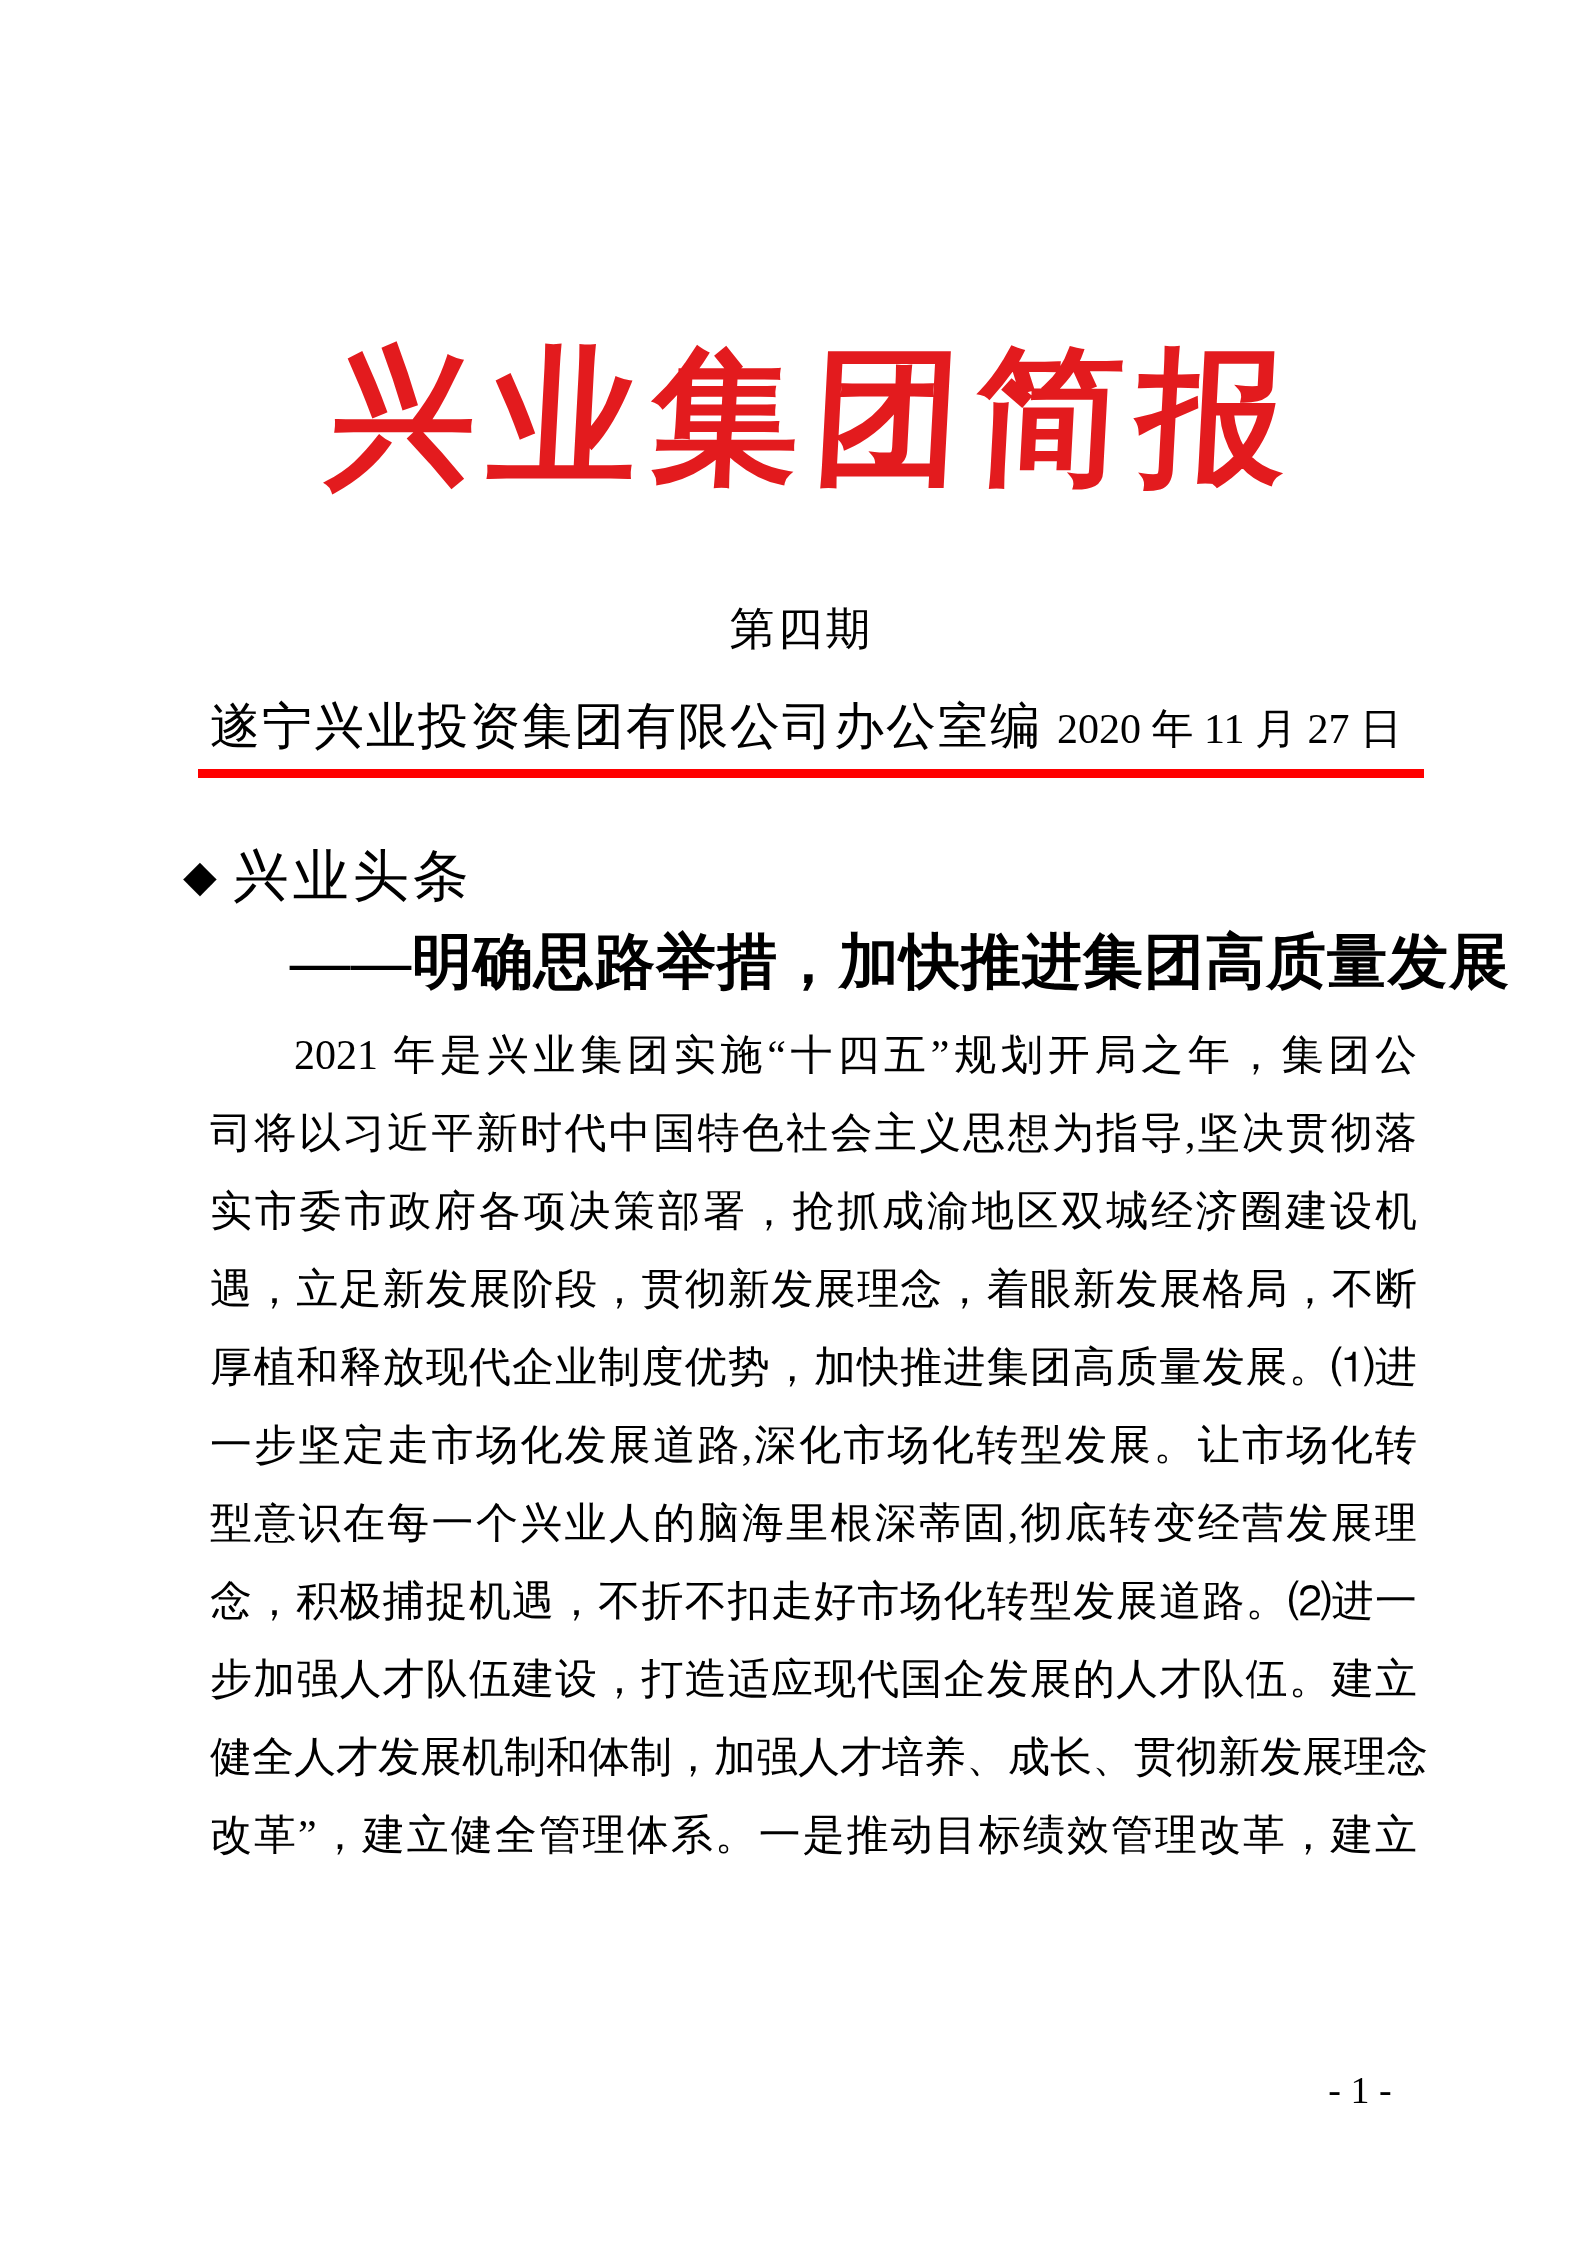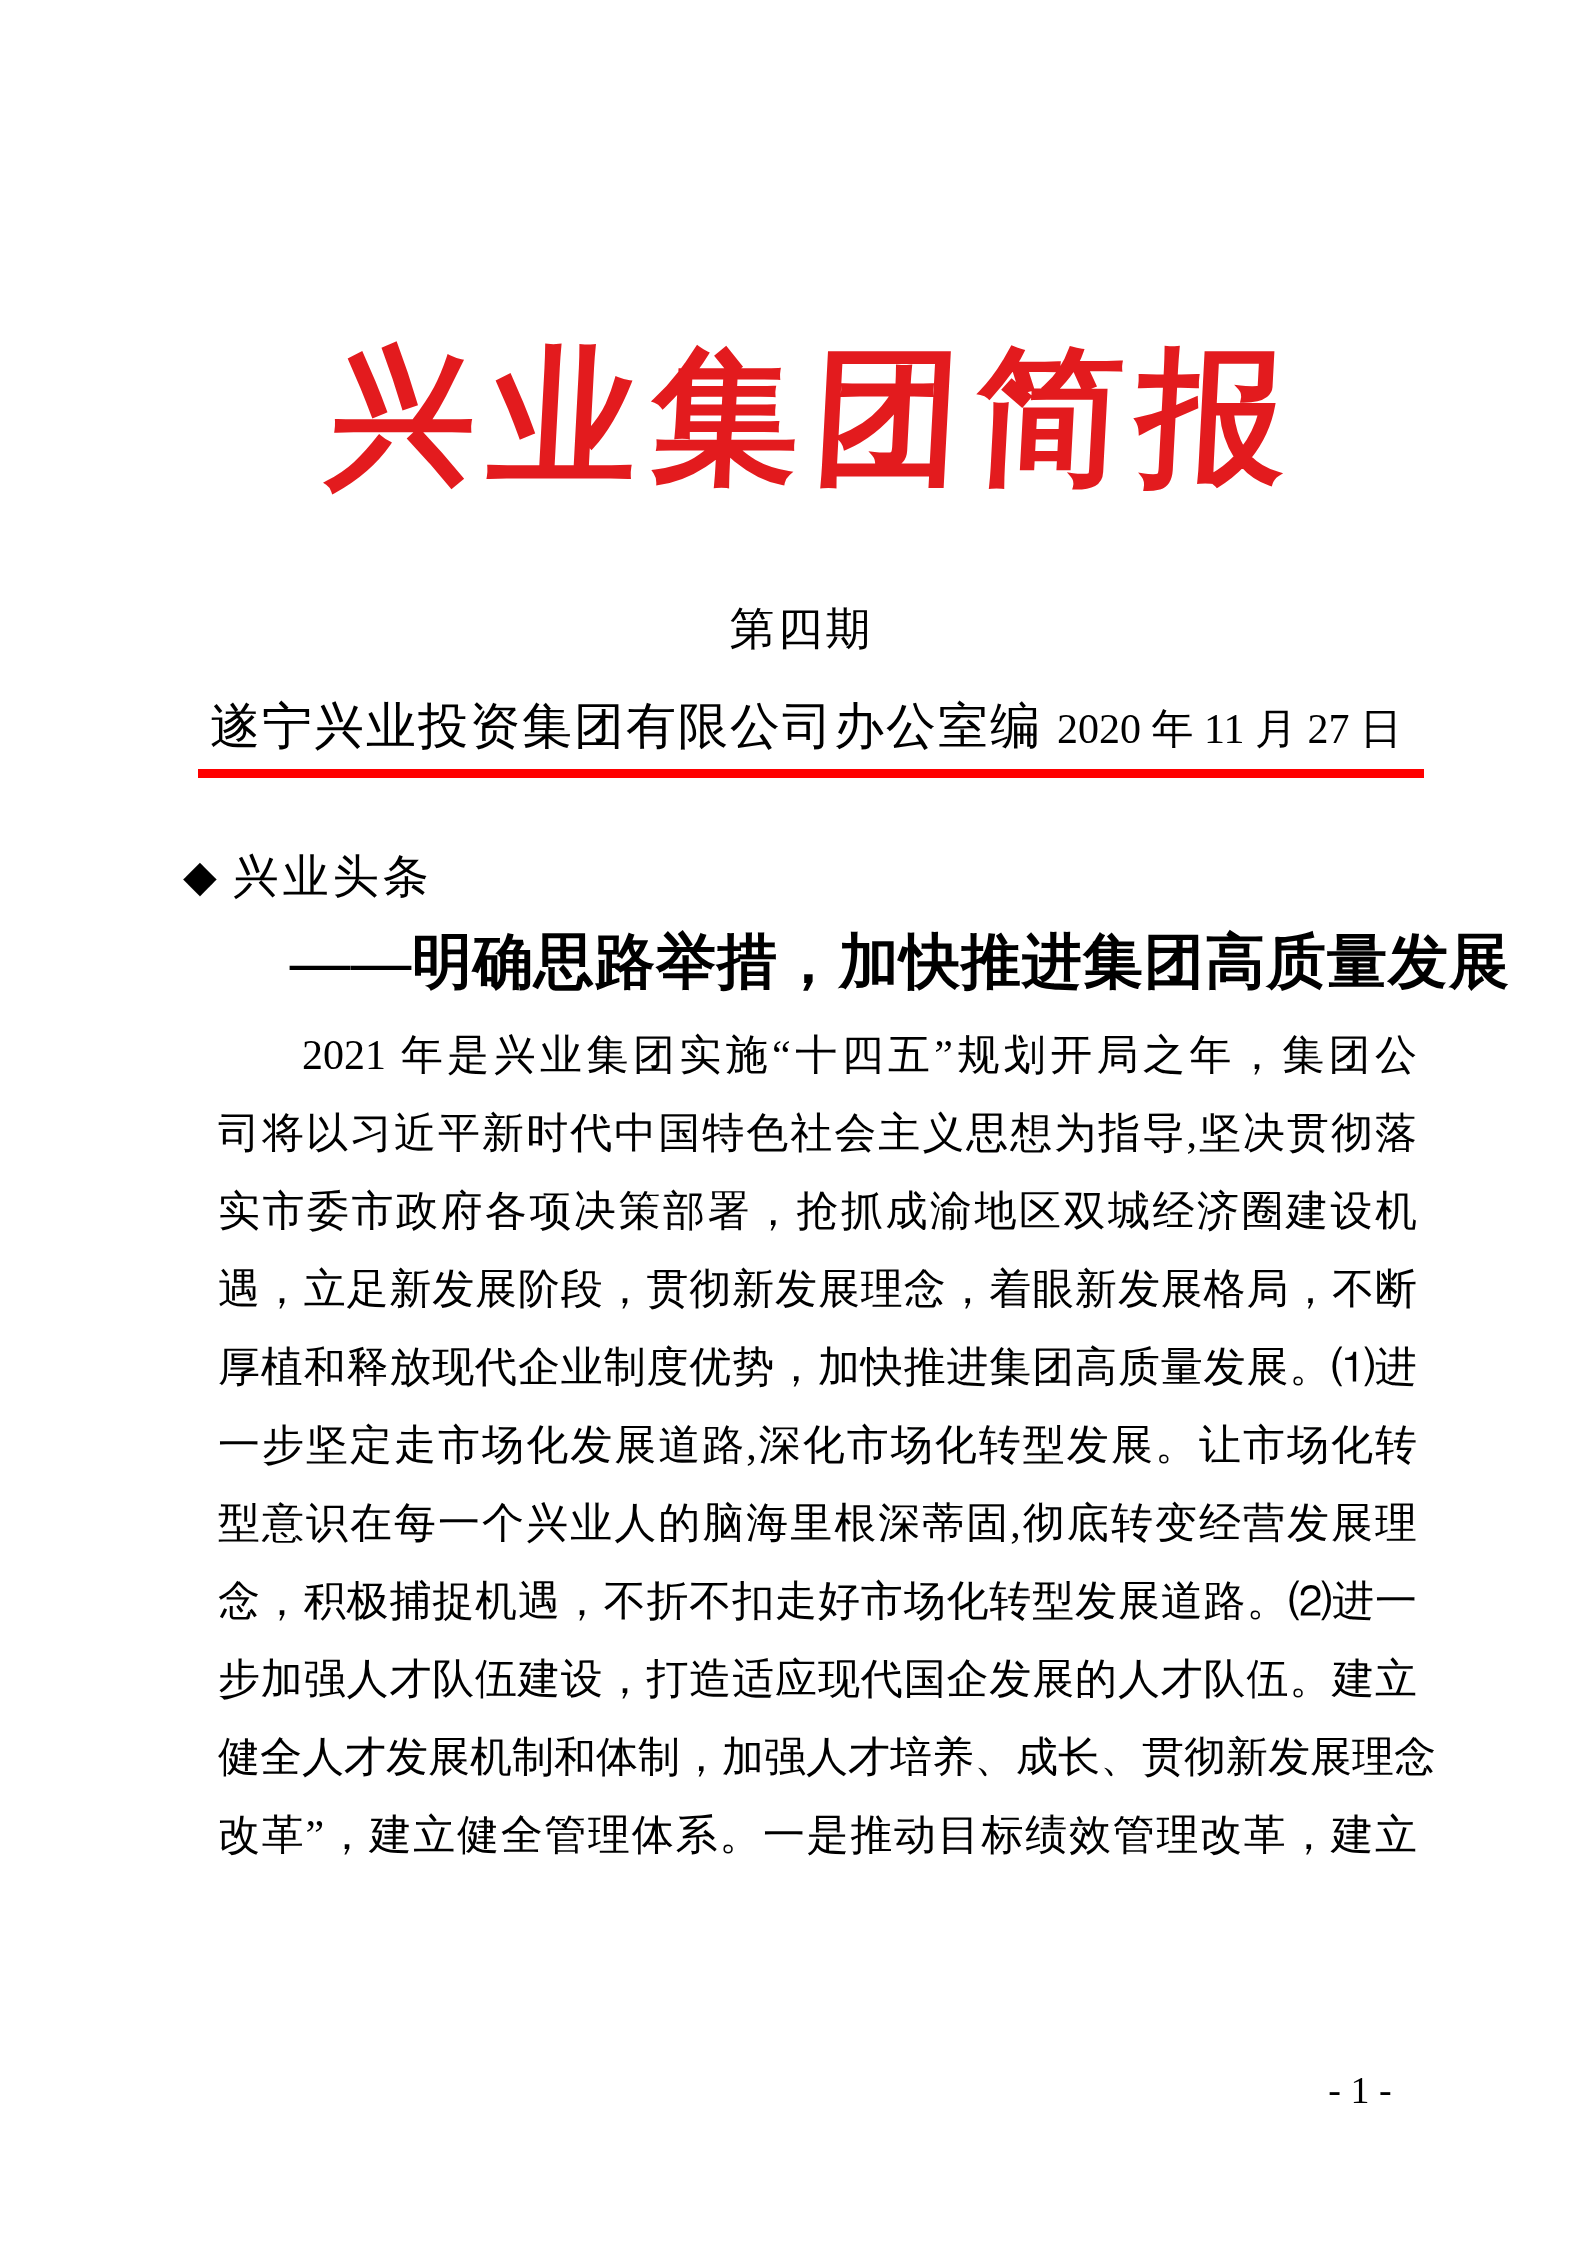--- a/index.html
+++ b/index.html
@@ -76,21 +76,21 @@
     display: flex;
     align-items: center;
     gap: 16px;
   }
   .diamond {
     font-size: 44px;
     line-height: 50px;
     font-family: "DejaVu Sans", sans-serif;
   }
   .section-title {
-    font-size: 46px;
+    font-size: 56px;
     line-height: 52px;
     letter-spacing: 4px;
     font-family: "Liberation Sans", sans-serif;
   }
   .subtitle {
     position: absolute;
     top: 936px;
     left: 206px;
     width: 1207px;
     padding-left: 84px;
@@ -112,21 +112,20 @@
   }
   .body-line {
     height: 78px;
     line-height: 78px;
     font-size: 42px;
     font-family: "Liberation Serif", serif;
     text-align: justify;
     text-align-last: justify;
     white-space: nowrap;
     overflow: visible;
-    margin-left: 8px;
   }
   .body-line.indent { padding-left: 84px; }
 
   
   .page-number {
     position: absolute;
     top: 2068px;
     left: 1300px;
     width: 120px;
     text-align: center;

